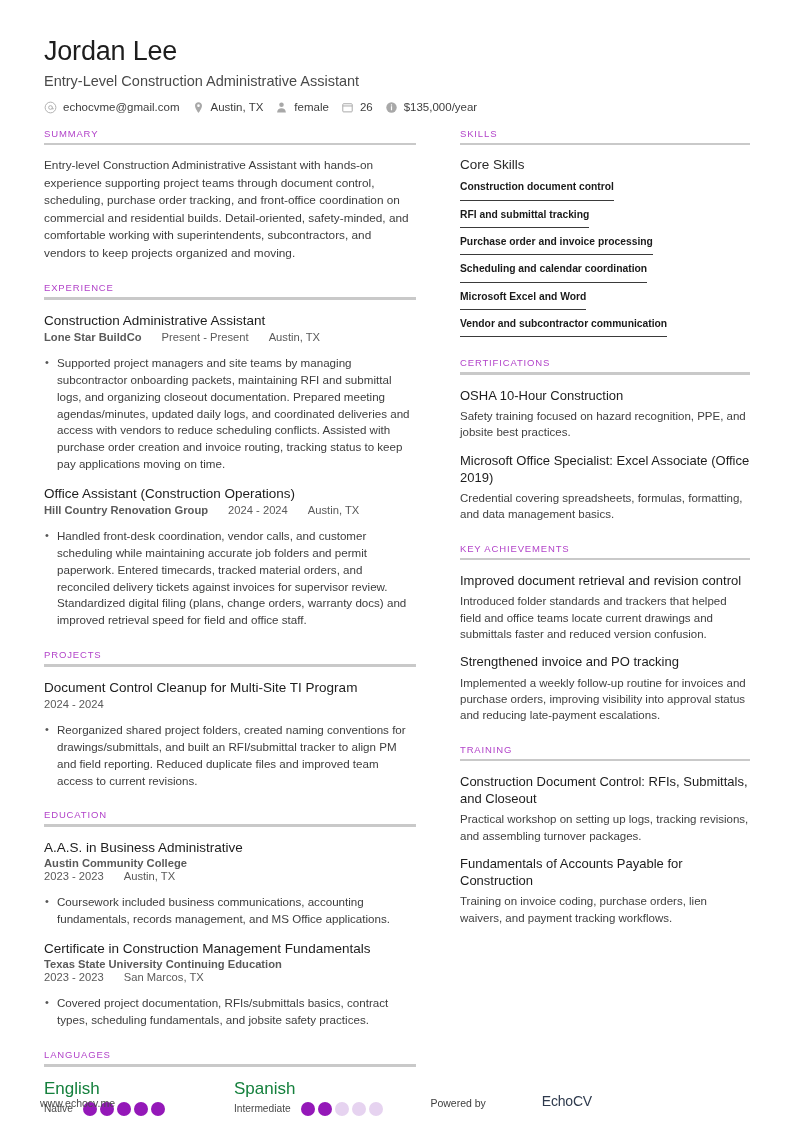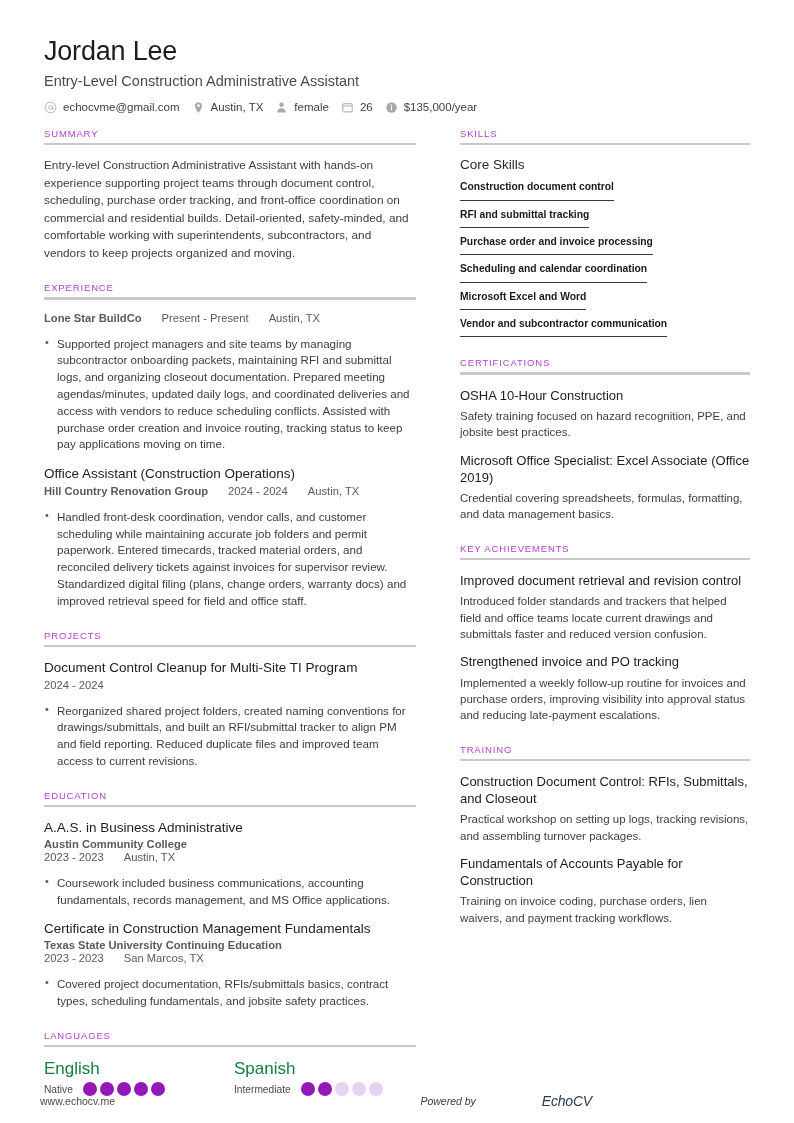--- a/index.html
+++ b/index.html
@@ -220,23 +220,22 @@
     display: flex;
     align-items: baseline;
     justify-content: space-between;
   }
   .footer-url {
     font-size: 10.5px;
     color: #4a4a4a;
   }
   .footer-brand {
     display: flex;
-    align-items: center;
-    gap: 18px;
-    font-style: italic;
+    align-items: flex-end;
+    gap: 8px;
   }
   .powered-by {
     font-size: 10.5px;
     color: #3d3d3d;
   }
   .brand-name {
     font-size: 14px;
     color: #2e3a4d;
     letter-spacing: -0.2px;
     margin-left: 48px;
@@ -315,20 +314,21 @@
         <div class="section-title">SUMMARY</div>
         <div class="section-rule"></div>
         <div class="para">Entry-level Construction Administrative Assistant with hands-on experience supporting project teams through document control, scheduling, purchase order tracking, and front-office coordination on commercial and residential builds. Detail-oriented, safety-minded, and comfortable working with superintendents, subcontractors, and vendors to keep projects organized and moving.</div>
       </div>
 
       <div class="section">
         <div class="section-title">EXPERIENCE</div>
         <div class="section-rule"></div>
 
         <div class="entry">
+          <div class="entry-title">Construction Administrative Assistant</div>
           <div class="entry-meta">
             <span class="org">Lone Star BuildCo</span>
             <span class="dates">Present - Present</span>
             <span class="loc">Austin, TX</span>
           </div>
           <ul class="bullets">
             <li>Supported project managers and site teams by managing subcontractor onboarding packets, maintaining RFI and submittal logs, and organizing closeout documentation. Prepared meeting agendas/minutes, updated daily logs, and coordinated deliveries and access with vendors to reduce scheduling conflicts. Assisted with purchase order creation and invoice routing, tracking status to keep pay applications moving on time.</li>
           </ul>
         </div>
 

